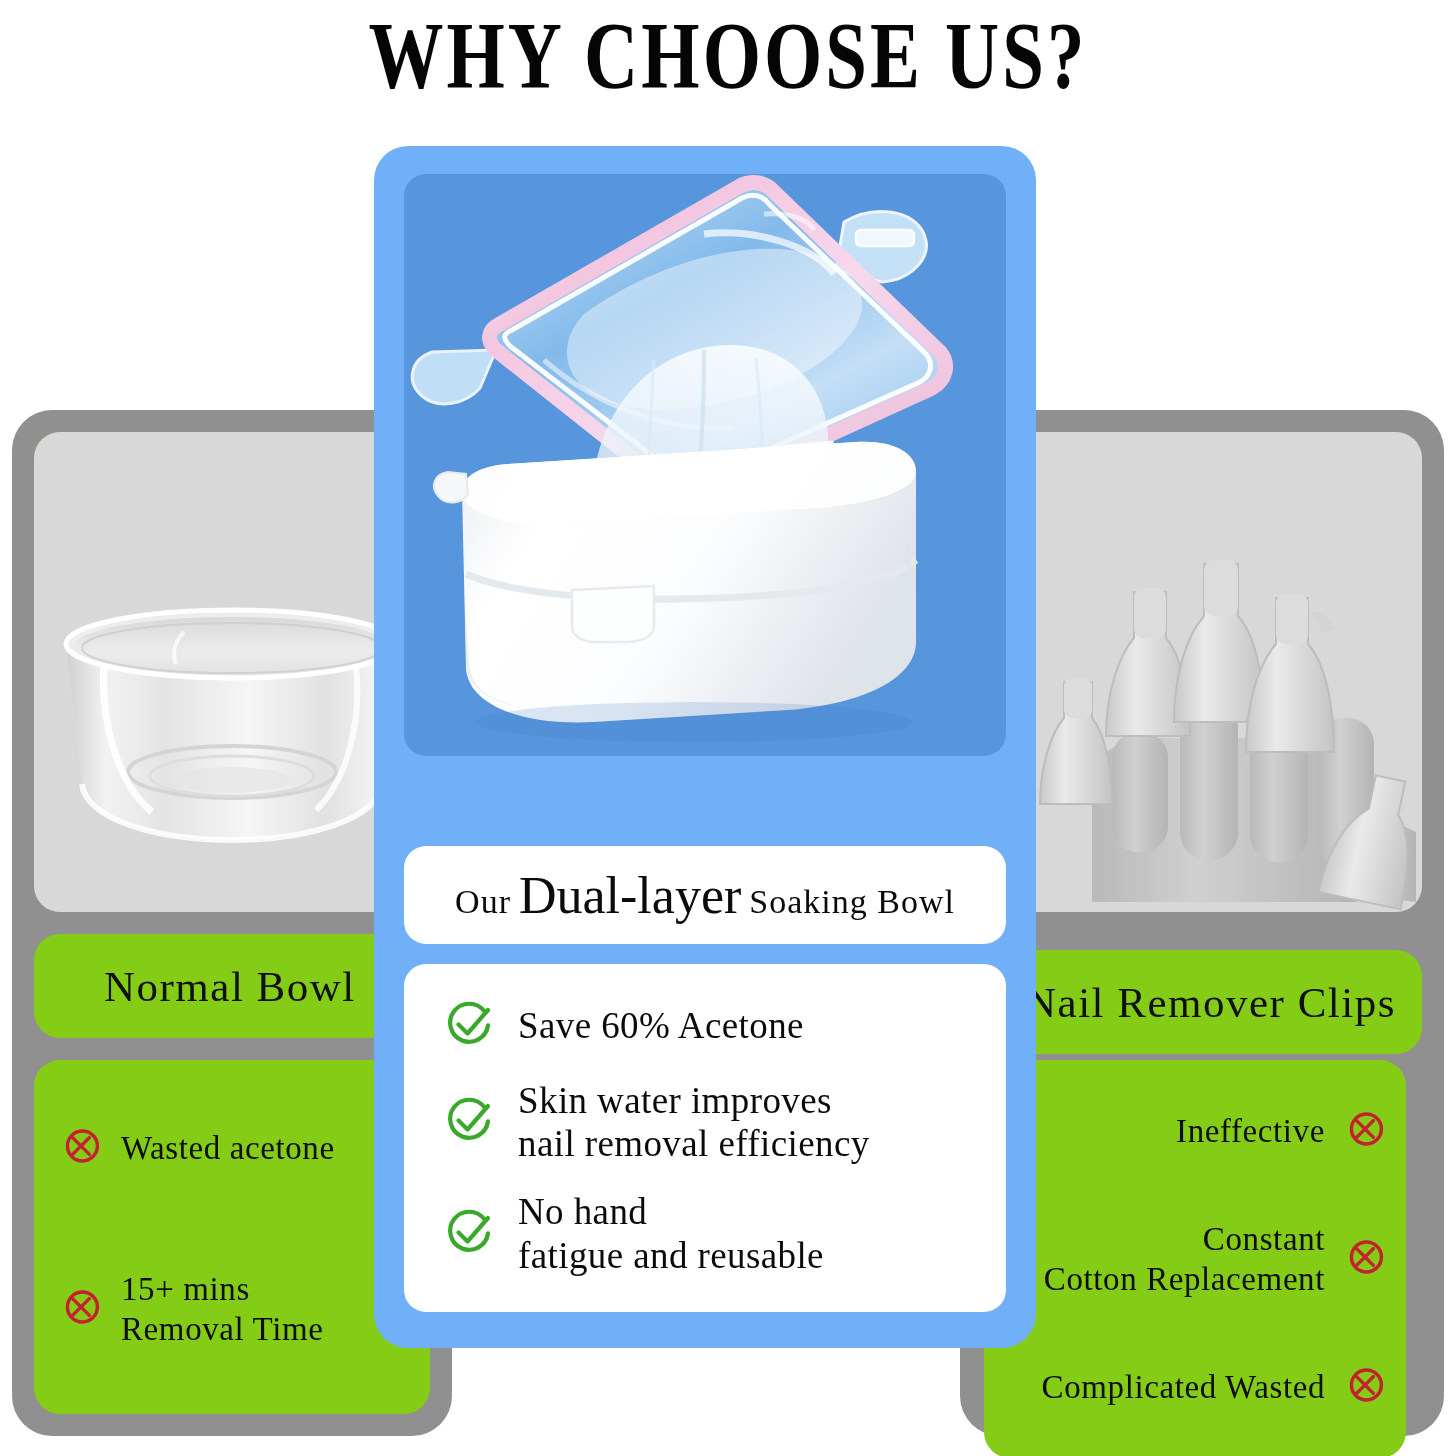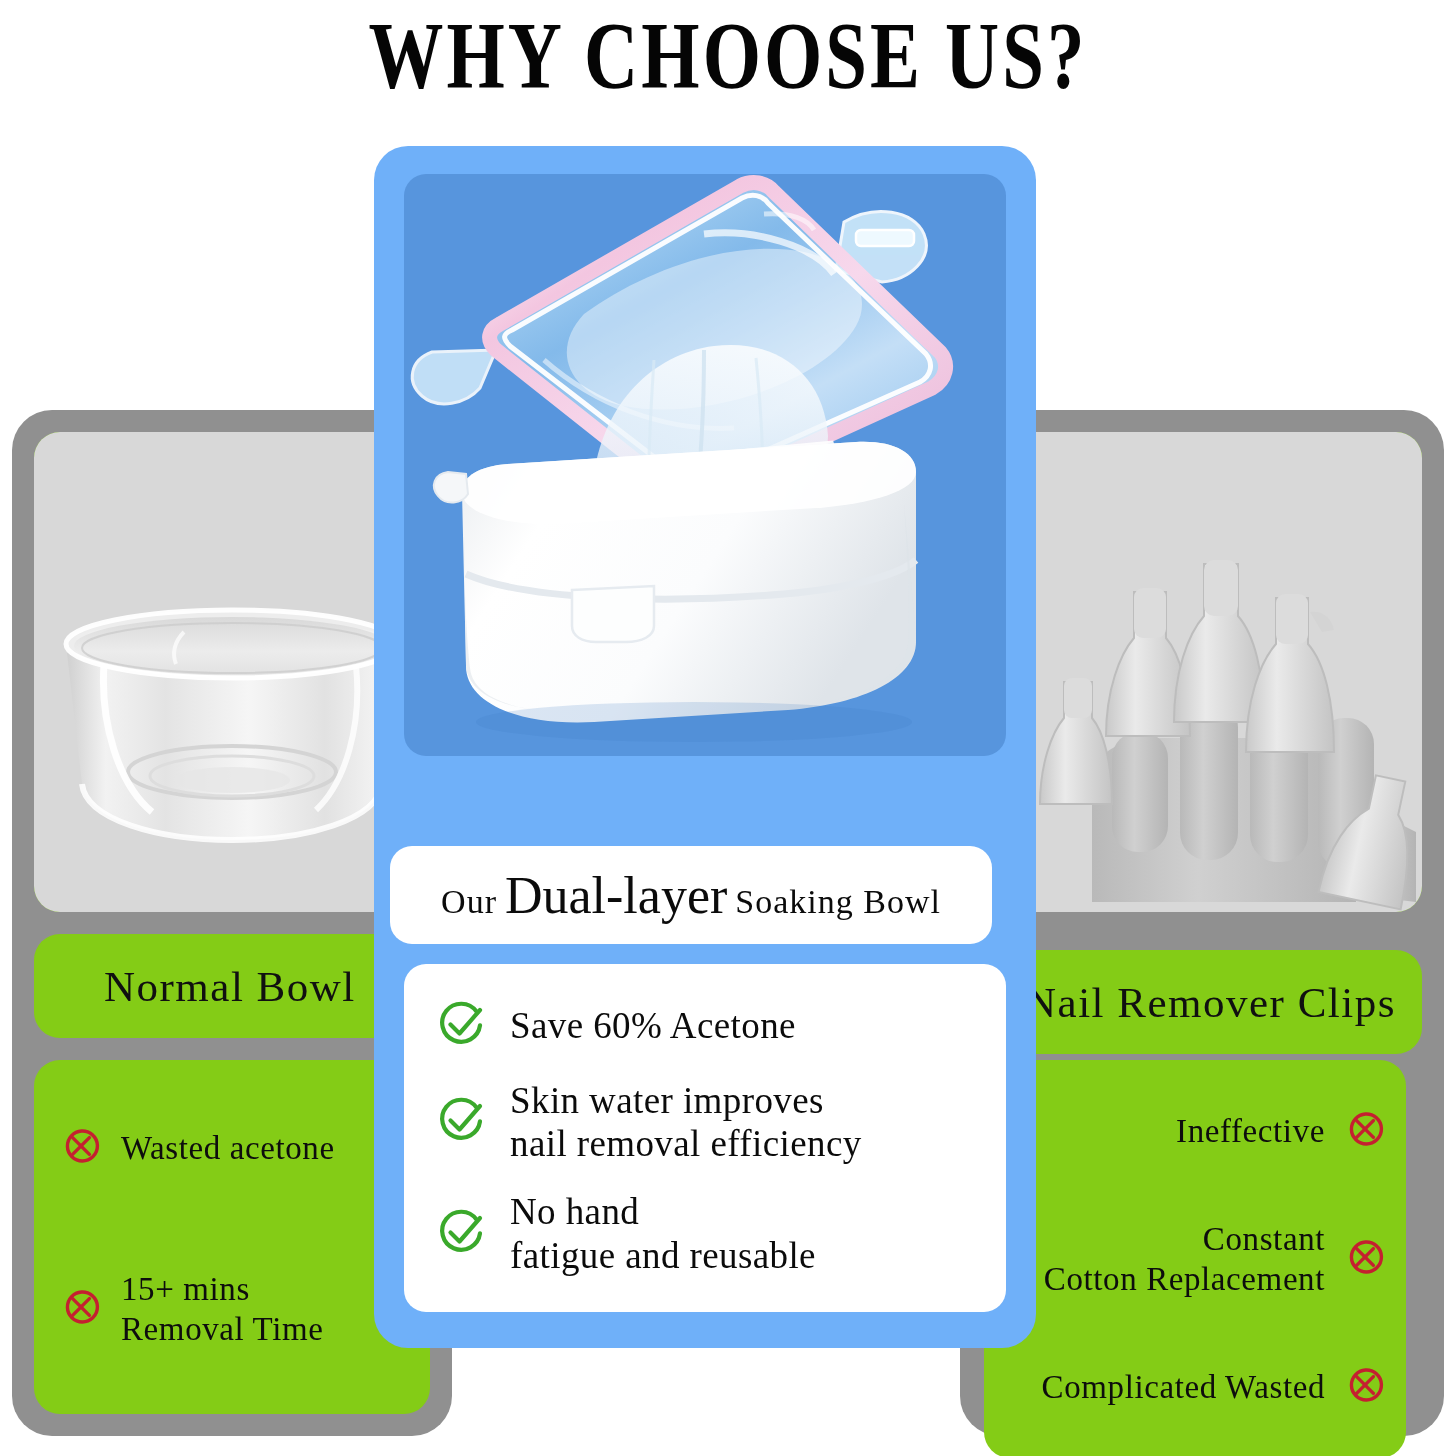--- a/index.html
+++ b/index.html
@@ -96,32 +96,32 @@
     background:#5795dd;
     border-radius:22px;
     overflow:hidden;
   }
   .white-pill{
     position:absolute;
     background:#ffffff;
     border-radius:22px;
   }
   .pill-title{left:30px;top:846px - 146px;}
-  .pill-title{left:16px;top:700px;width:602px;height:98px;
+  .pill-title{left:30px;top:700px;width:602px;height:98px;
     display:flex;align-items:center;justify-content:center;}
   .pill-list{left:30px;top:818px;width:602px;height:348px;}
 
   .dual-line{white-space:nowrap;color:#0b0b0b;display:flex;align-items:baseline;justify-content:center;}
   .dual-small{font-size:34px;letter-spacing:1px;}
   .dual-big{font-size:52px;letter-spacing:0px;padding:0 8px;}
 
   .feat-list{
     position:absolute;inset:0;
     display:flex;flex-direction:column;justify-content:space-around;
-    padding:22px 0 22px 32px;box-sizing:border-box;
+    padding:22px 0 22px 40px;box-sizing:border-box;
   }
   .feat{display:flex;align-items:center;gap:22px;}
   .feat-text{
     font-size:37px;color:#0b0b0b;line-height:1.18;
     letter-spacing:0.4px;white-space:pre-line;
   }
 
   
   .photo-bg-gray{position:absolute;inset:0;background:#d8d8d8;}
 </style>

